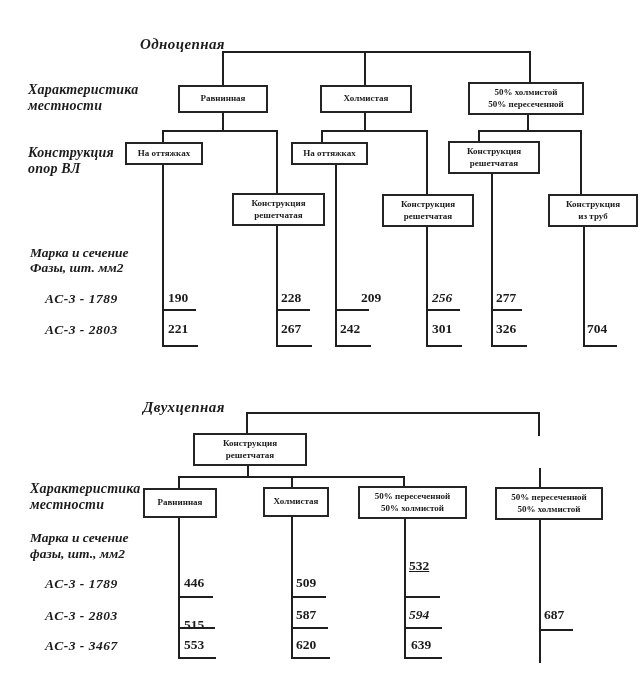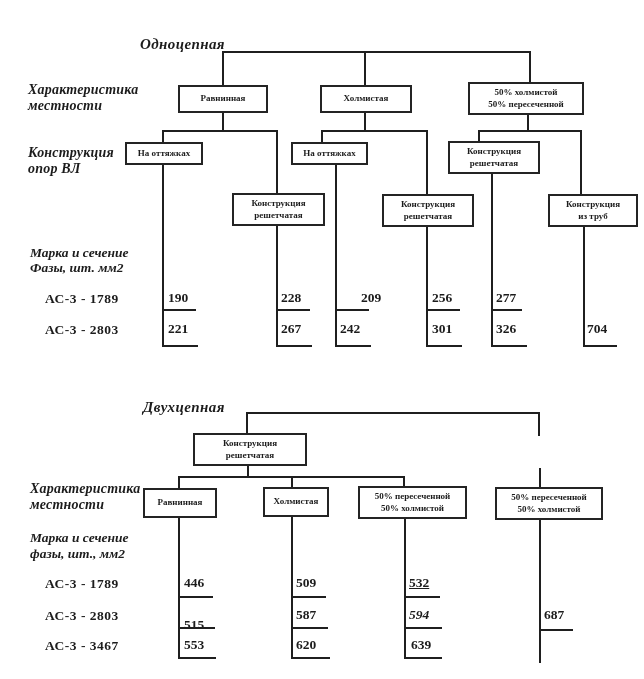--- a/index.html
+++ b/index.html
@@ -10,21 +10,21 @@
   .h{height:2px;}
   .v{width:2px;}
   .ul{height:2px;}
   .box{position:absolute;border:2px solid #242424;background:#fff;box-sizing:border-box;
        display:flex;flex-direction:column;align-items:center;justify-content:center;
        font-weight:700;font-size:9px;line-height:11.5px;text-align:center;
        font-family:"Liberation Serif",serif;}
   .title{position:absolute;font-style:italic;font-weight:700;font-size:15px;letter-spacing:.4px;}
   .lbl{position:absolute;font-style:italic;font-weight:700;font-size:14px;letter-spacing:.2px;}
   .lbl2{position:absolute;font-style:italic;font-weight:600;font-size:13.5px;}
-  .rowlbl{position:absolute;font-weight:600;font-size:13.5px;letter-spacing:.5px;text-align:right;}
+  .rowlbl{position:absolute;font-style:italic;font-weight:600;font-size:13.5px;letter-spacing:.5px;text-align:right;}
   .num{position:absolute;font-weight:700;font-size:13.5px;}
 </style>
 </head>
 <body>
 
 <div id="page">
 
   <div class="title" style="left:140px;top:36px;">Одноцепная</div>
 
   <div class="h" style="left:223px;top:51px;width:308px;"></div>
@@ -93,21 +93,21 @@
   <div class="v" style="left:162px;top:165px;height:182px;"></div>
   <div class="v" style="left:276px;top:226px;height:121px;"></div>
   <div class="v" style="left:335px;top:165px;height:182px;"></div>
   <div class="v" style="left:426px;top:227px;height:120px;"></div>
   <div class="v" style="left:491px;top:174px;height:173px;"></div>
   <div class="v" style="left:583px;top:227px;height:120px;"></div>
 
   <div class="num" style="left:168px;top:290px;">190</div>
   <div class="num" style="left:281px;top:290px;">228</div>
   <div class="num" style="left:340px;top:290px;margin-left:21px;">209</div>
-  <div class="num" style="left:432px;top:290px;">256</div>
+  <div class="num" style="left:432px;top:290px;font-style:italic;">256</div>
   <div class="num" style="left:496px;top:290px;">277</div>
   <div class="ul" style="left:162px;top:309px;width:34px;"></div>
   <div class="ul" style="left:276px;top:309px;width:34px;"></div>
   <div class="ul" style="left:335px;top:309px;width:34px;"></div>
   <div class="ul" style="left:426px;top:309px;width:34px;"></div>
   <div class="ul" style="left:491px;top:309px;width:31px;"></div>
 
   <div class="num" style="left:168px;top:321px;">221</div>
   <div class="num" style="left:281px;top:321px;">267</div>
   <div class="num" style="left:340px;top:321px;">242</div>
@@ -162,21 +162,21 @@
     <span>50% холмистой</span>
   </div>
 
   <div class="v" style="left:178px;top:518px;height:140px;"></div>
   <div class="v" style="left:291px;top:517px;height:141px;"></div>
   <div class="v" style="left:404px;top:519px;height:139px;"></div>
   <div class="v" style="left:539px;top:520px;height:143px;"></div>
 
   <div class="num" style="left:184px;top:575px;">446</div>
   <div class="num" style="left:296px;top:575px;">509</div>
-  <div class="num" style="left:409px;top:575px;text-decoration:underline;">532</div>
+  <div class="num" style="left:409px;top:558px;text-decoration:underline;">532</div>
   <div class="ul" style="left:178px;top:596px;width:35px;"></div>
   <div class="ul" style="left:291px;top:596px;width:35px;"></div>
   <div class="ul" style="left:404px;top:596px;width:36px;"></div>
 
   <div class="num" style="left:184px;top:617px;">515</div>
   <div class="num" style="left:296px;top:607px;">587</div>
   <div class="num" style="left:409px;top:607px;font-style:italic;">594</div>
   <div class="num" style="left:544px;top:607px;">687</div>
   <div class="ul" style="left:178px;top:627px;width:37px;"></div>
   <div class="ul" style="left:291px;top:627px;width:37px;"></div>

